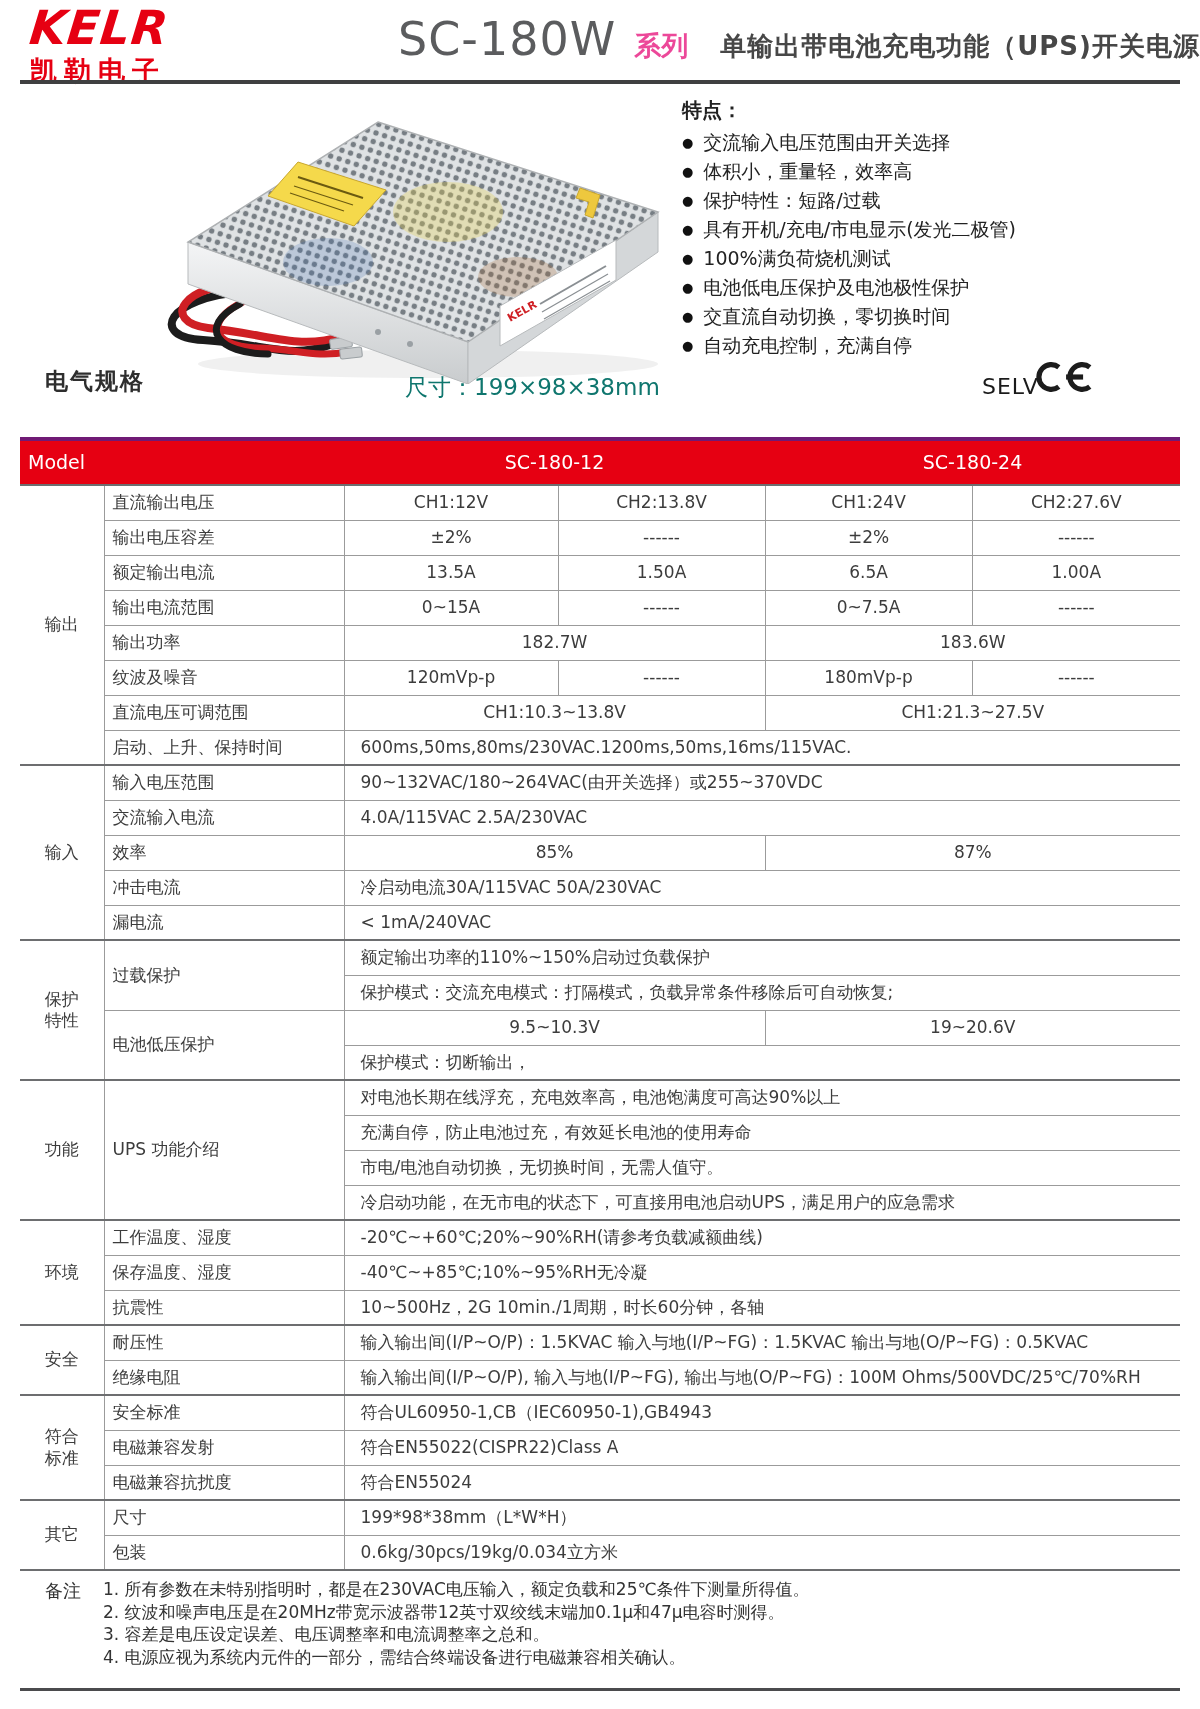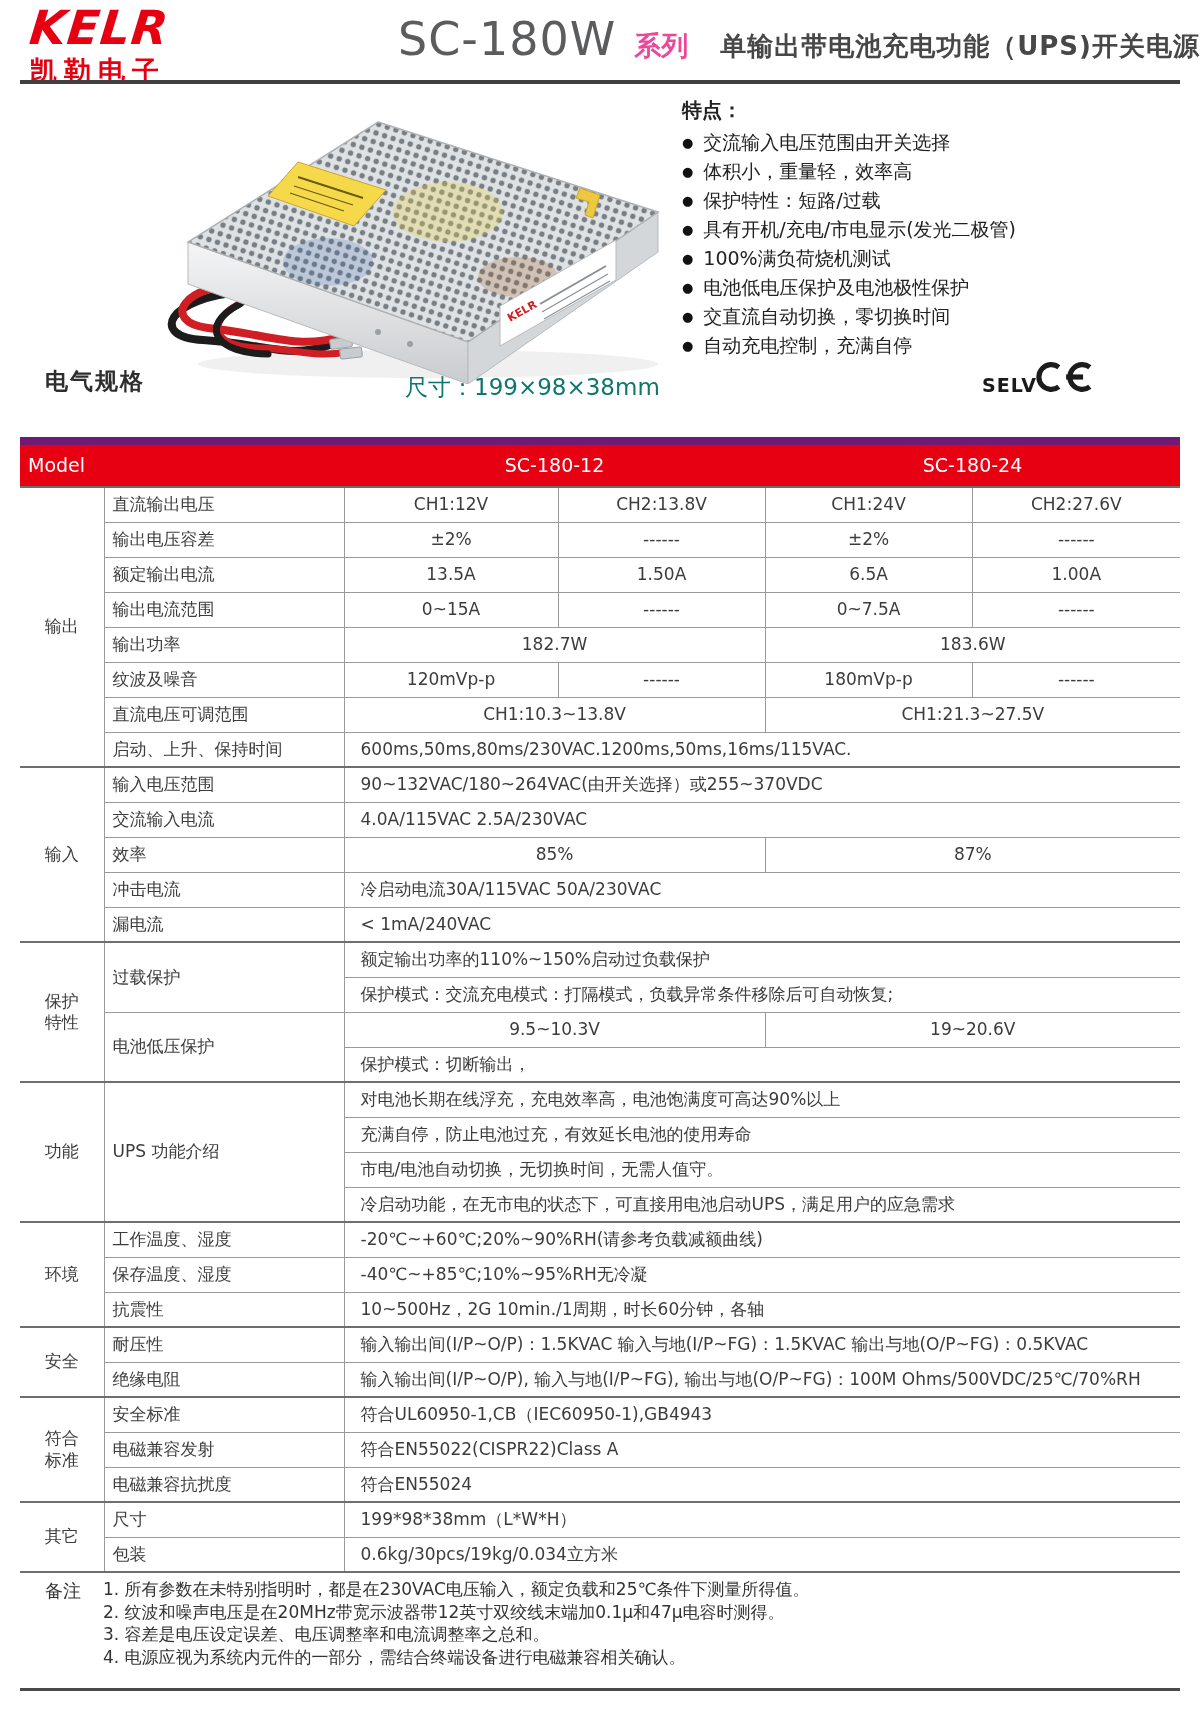--- a/index.html
+++ b/index.html
@@ -24,29 +24,29 @@
 
   
   .features { position:absolute; left:682px; top:97px; width:460px; }
   .features-title { font-size:20px; font-weight:bold; color:#222; margin-bottom:4px; }
   .feature-item { list-style:none; font-size:19px; color:#222; line-height:28px; white-space:nowrap; }
   .bullet { display:inline-block; font-size:13px; vertical-align:2px; margin-right:10px; color:#111; }
 
   
   .spec-title { position:absolute; left:45px; top:366px; font-size:23px; font-weight:bold; color:#2e2e2e; letter-spacing:2px; }
   .dim-text { position:absolute; left:405px; top:372px; font-size:23px; color:#0f766e; }
-  .selv { position:absolute; left:982px; top:374px; font-size:19px; font-weight:bold; color:#1a1a1a; letter-spacing:1px; }
+  .selv { position:absolute; left:982px; top:374px; font-size:22px; font-weight:normal; color:#1a1a1a; letter-spacing:1px; }
   .ce-mark { position:absolute; left:1032px; top:356px; }
 
   
   .table-wrap { position:absolute; left:20px; top:437px; width:1160px; }
   table.spec { border-collapse:collapse; table-layout:fixed; width:1160px; border-bottom:2px solid #6d6e70; }
   table.spec td { height:35px; padding:2px 8px; font-size:17px; color:#3c3c3c; vertical-align:middle;
                   border-top:1px solid #9b9b9b; line-height:1.25; overflow:hidden; }
-  tr.model-row td { background:var(--accent,#e60012); color:#fff; border-top:8px solid #701a75; height:46px; font-size:19px; }
+  tr.model-row td { background:var(--accent,#e60012); color:#fff; border-top:4px solid #701a75; height:46px; font-size:19px; }
   td.model-label { padding-left:85px; }
   td.model-col { text-align:center; }
   td.cat { text-align:center; font-size:18px; color:#333; white-space:pre-line; border-right:1px solid #9b9b9b; padding:2px 4px; }
   td.lbl { padding-left:18px; border-right:1px solid #9b9b9b; white-space:nowrap;margin-left:34px; }
   td.vcell { text-align:center; }
   td.vcell.left { text-align:left; padding-left:16px; white-space:nowrap; }
   td.vcell + td.vcell { border-left:1px solid #9b9b9b; }
   tr.sec-start td { border-top:2px solid #6d6e70; }
 
   

